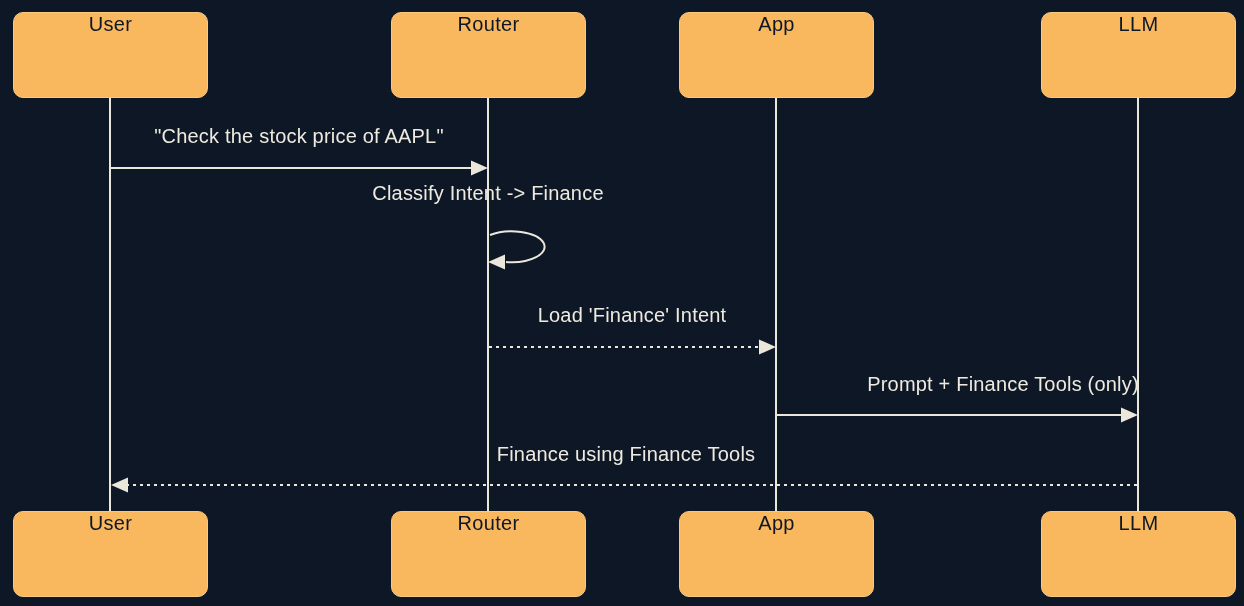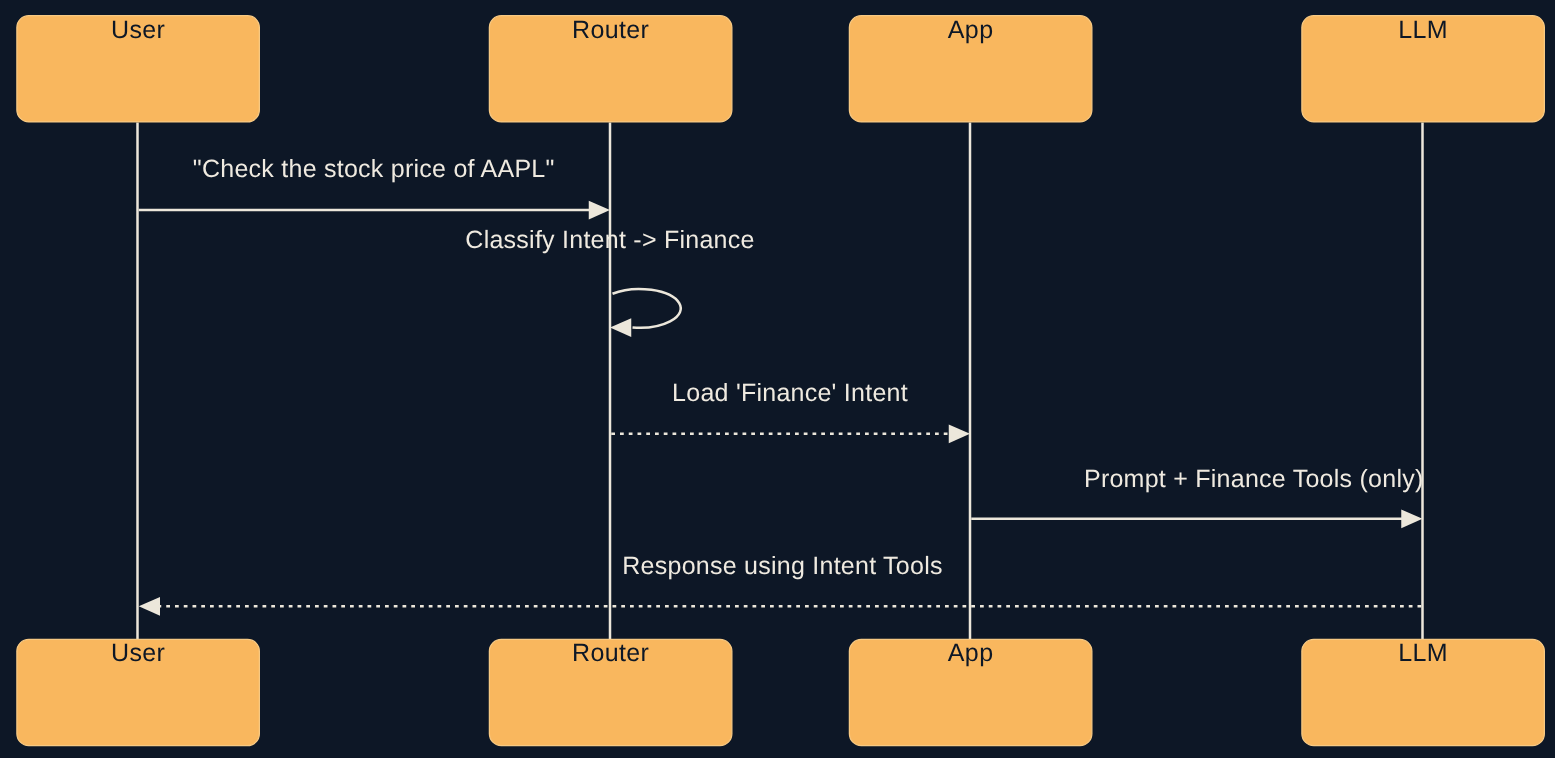--- a/index.html
+++ b/index.html
@@ -101,15 +101,15 @@
       <span>App</span>
     </div>
   <div class="actor row-bottom" style="left:1041px;">
       <span>LLM</span>
     </div>
 
   <div class="msg-label" style="left:299px; top:136px;">"Check the stock price of AAPL"</div>
   <div class="msg-label" style="left:488px; top:193px;">Classify Intent -&gt; Finance</div>
   <div class="msg-label" style="left:632px; top:315px;">Load 'Finance' Intent</div>
   <div class="msg-label" style="left:957px; top:384px;margin-left:46px;">Prompt + Finance Tools (only)</div>
-  <div class="msg-label" style="left:626px; top:454px;">Response using Intent Tools</div>
+  <div class="msg-label" style="left:626px; top:454px;">Finance using Finance Tools</div>
 
 </div>
 
 </body></html>

